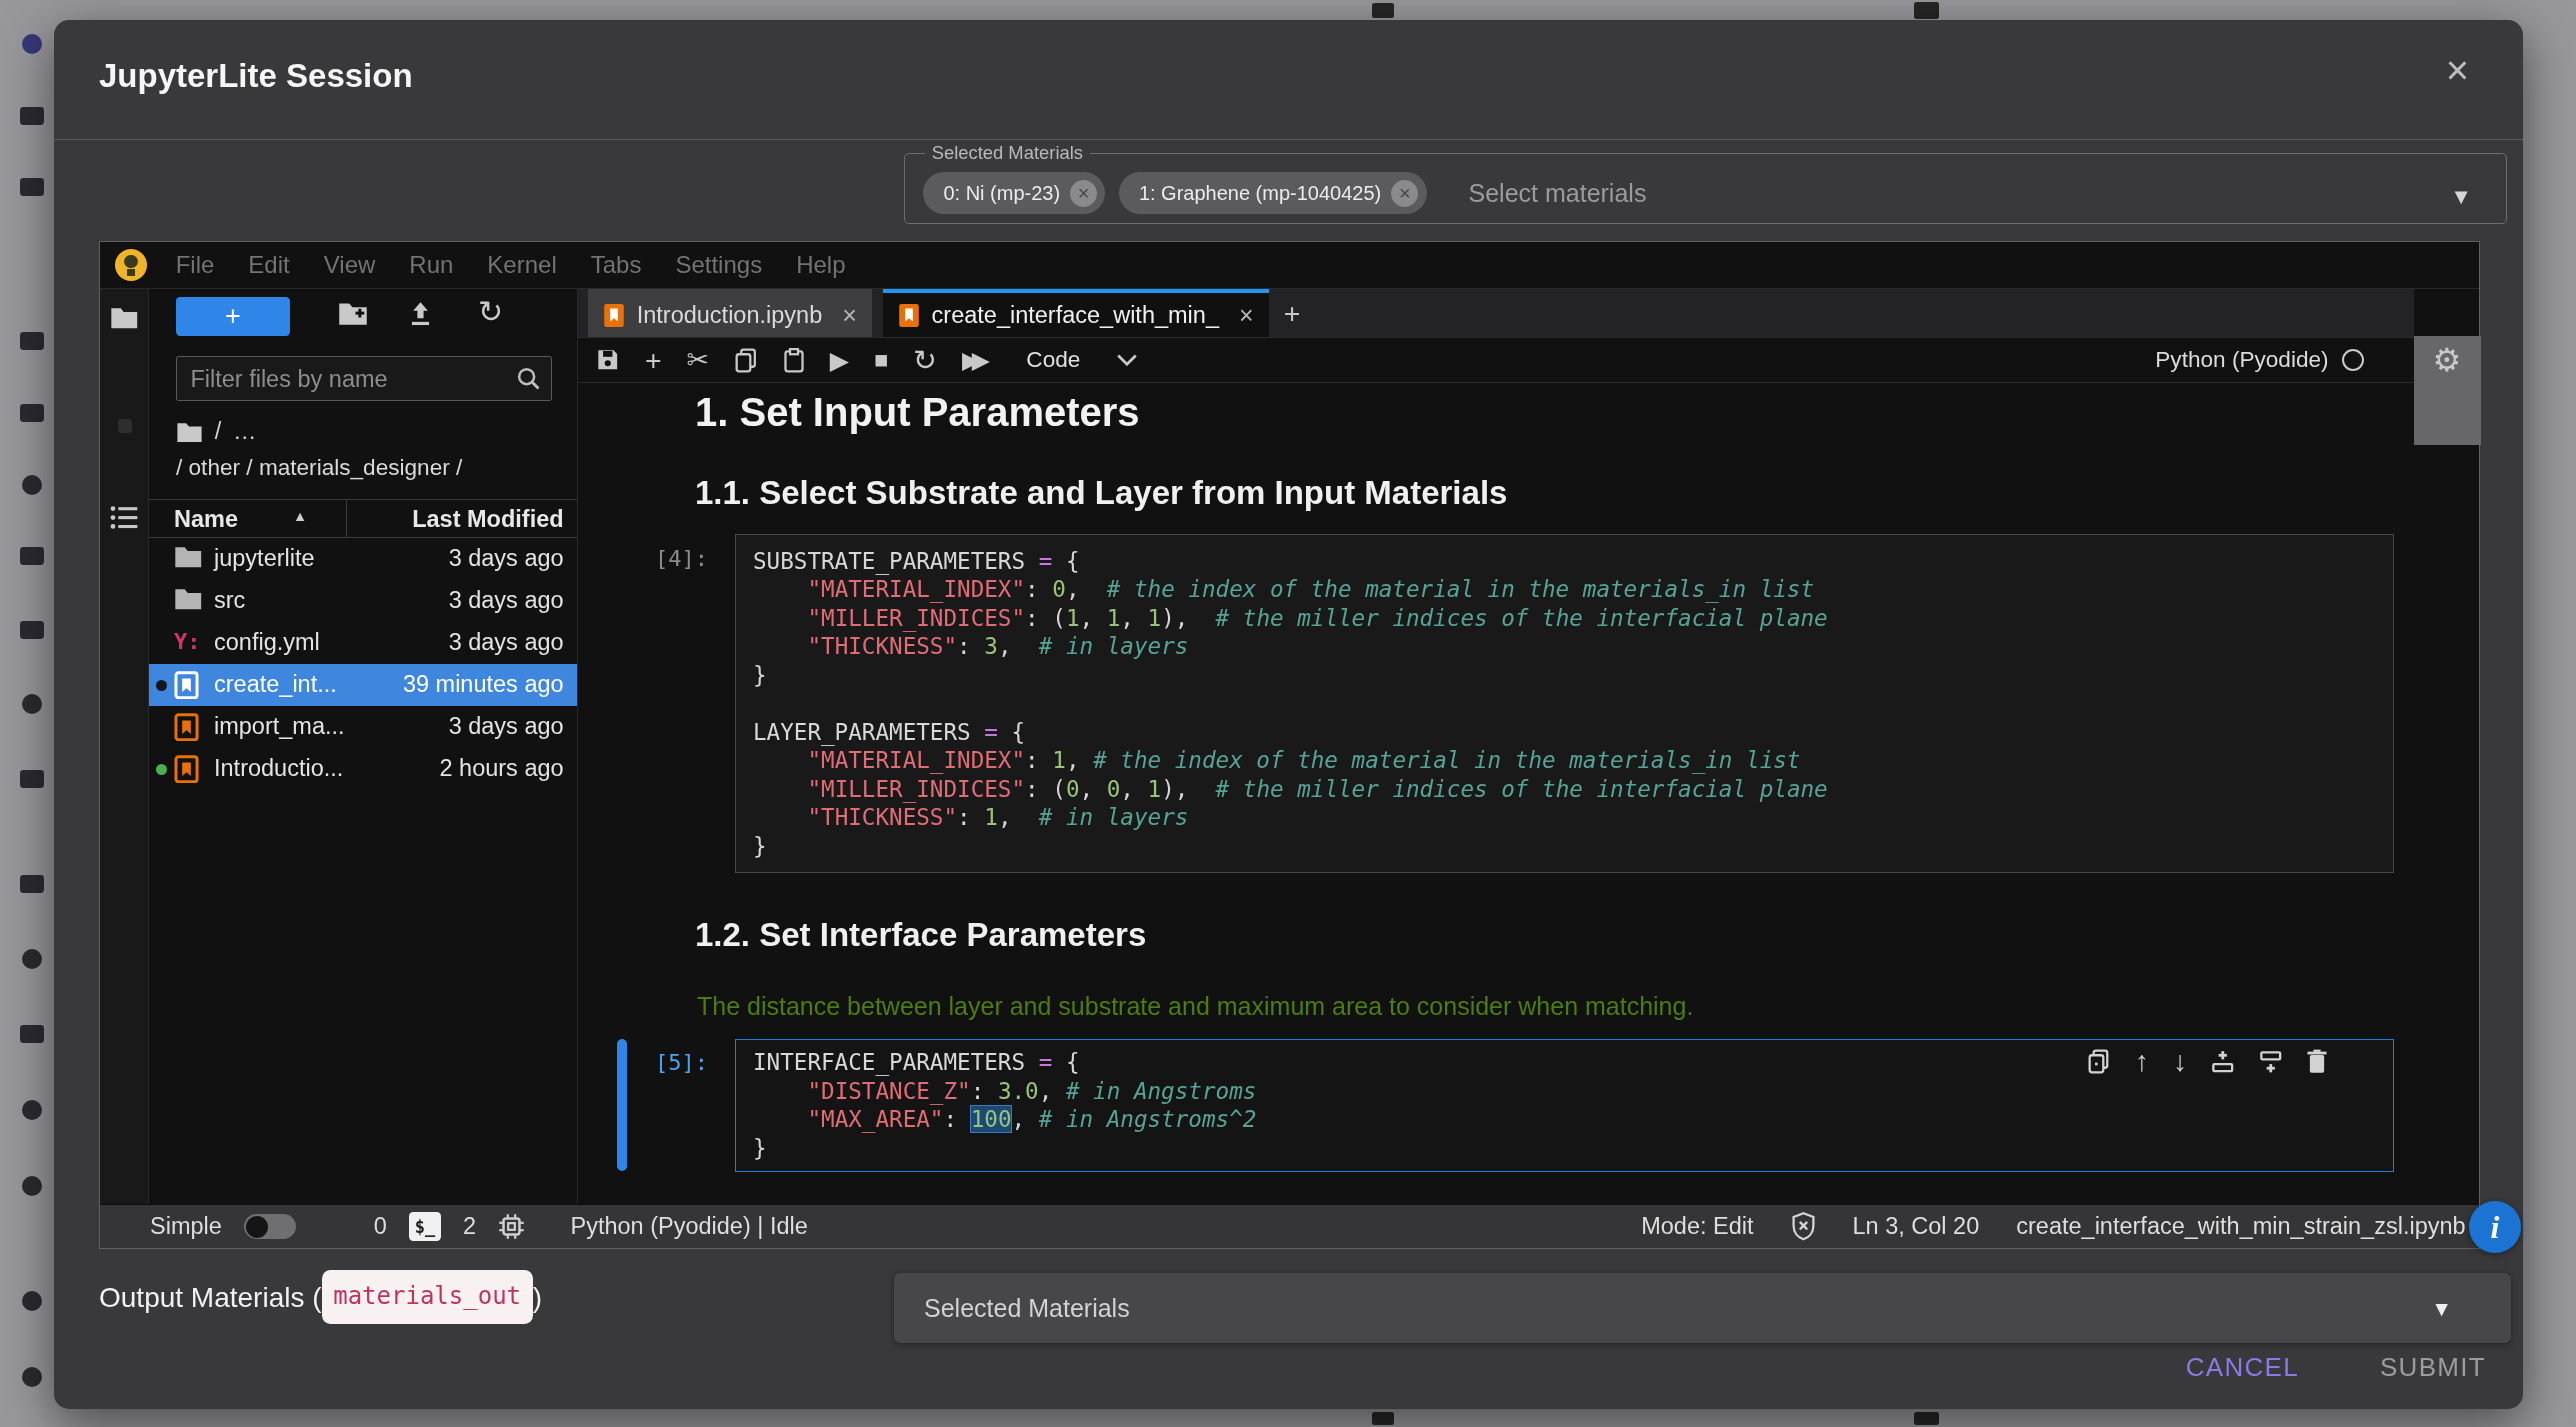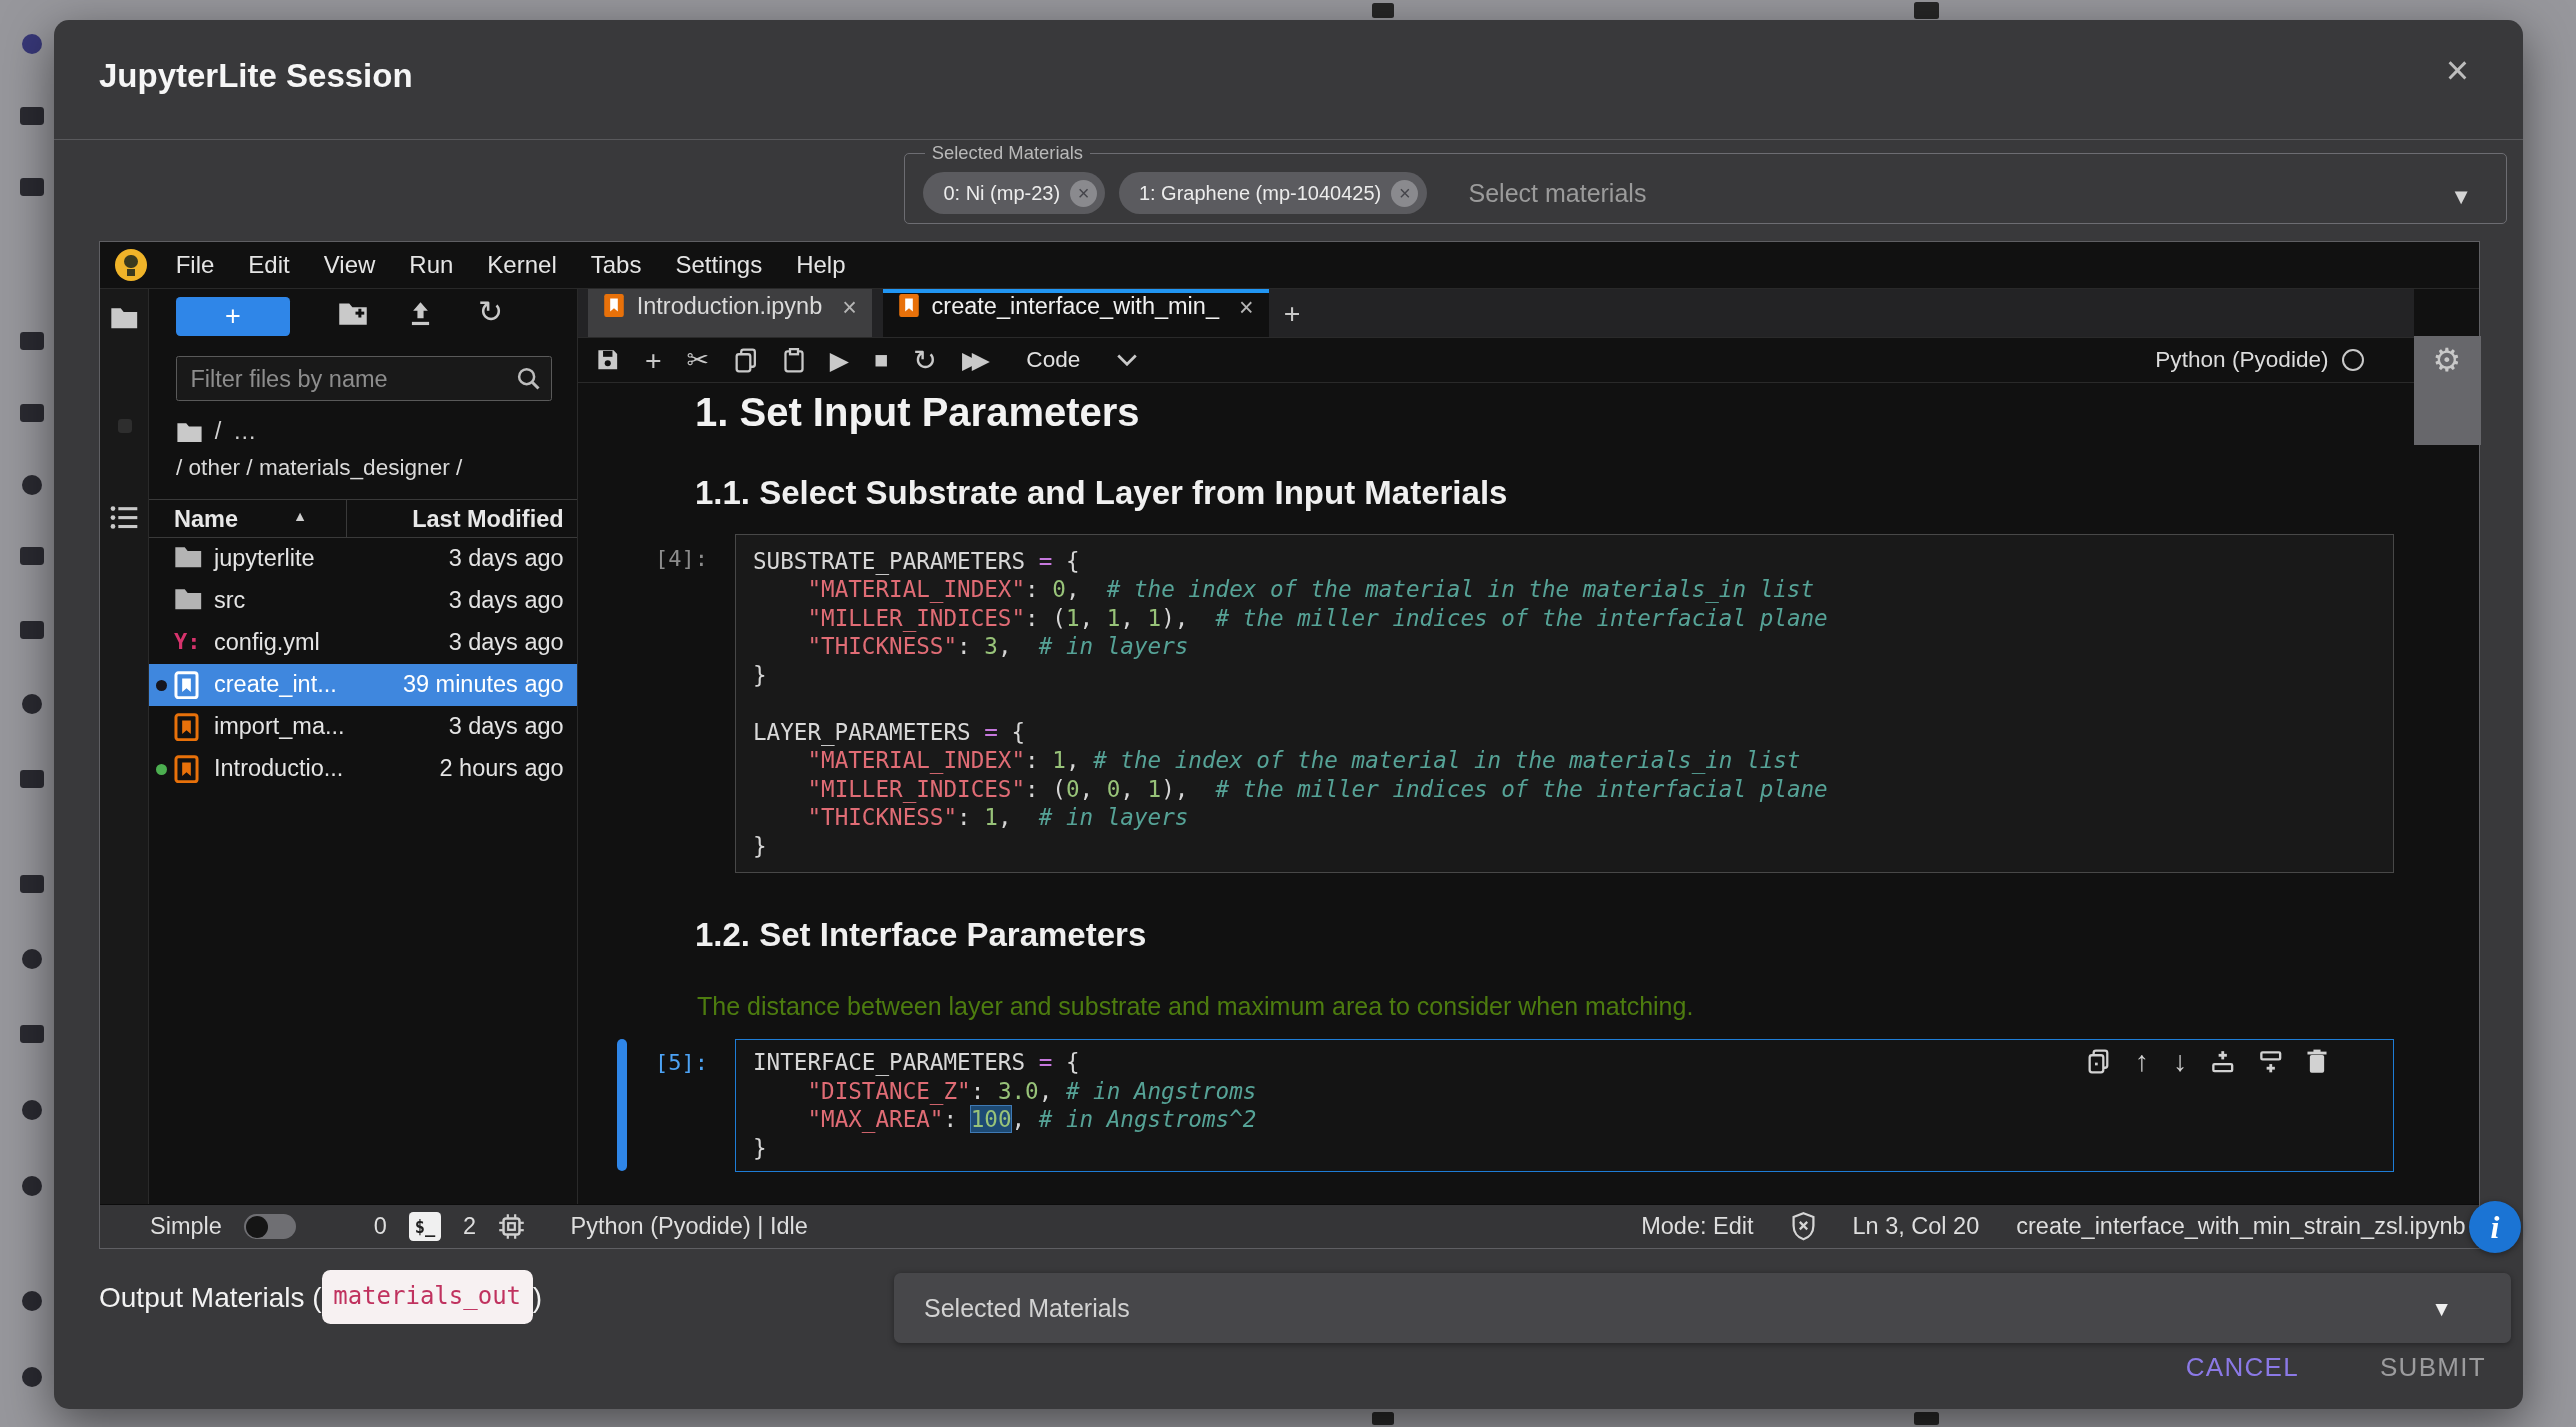--- a/index.html
+++ b/index.html
@@ -39,21 +39,21 @@
   
   .jpanel { position:absolute; left:45px; top:221px; width:2381px; height:1008px;
             background:#111; border:0.8px solid #5f5f63; }
   .menubar { position:absolute; left:0; top:0; width:100%; height:47px; background:#111;
              border-bottom:0.8px solid #292929; display:flex; align-items:center; }
   .jlogo { width:32px; height:32px; border-radius:50%; background:#f0b429; margin:0 11.7px 0 15px;
            position:relative; }
   .jlogo::after { content:""; position:absolute; left:9.2px; top:5.9px; width:13.4px; height:13.4px;
                   border-radius:50%; background:#3a3a1e; }
   .jlogo::before { content:""; position:absolute; left:11.7px; top:20px; width:8.4px; height:6.7px; background:#3a3a1e; }
-  .menu-item { font-size:24px; color:#e5e5e5; padding:0 17px; cursor:pointer;text-align:right; }
+  .menu-item { font-size:24px; color:#737373; padding:0 17px; cursor:pointer;text-align:right; }
 
   .jbody { position:absolute; left:0; top:47px; right:0; bottom:44px; }
   .activitybar { position:absolute; left:0; top:0; width:49px; height:100%; background:#191919; border-right:0.8px solid #2a2a2a; }
   .act-ico { position:absolute; left:10px; }
   .run-circle { width:30px; height:30px; border-radius:50%; background:#e9e9e9; position:relative; }
   .run-circle::after { content:""; position:absolute; left:8.4px; top:8.4px; width:13.4px; height:13.4px; border-radius:3.4px; background:#2e2e2e; }
 
   .fbrowser { position:absolute; left:49px; top:0; width:429px; height:100%; background:#111; border-right:0.8px solid #2a2a2a; }
   .fb-newbtn { position:absolute; left:27px; top:8.4px; width:114px; height:39px; background:#2f86e8; border-radius:4.2px;
                color:#fff; font-size:27px; display:flex; align-items:center; justify-content:center; cursor:pointer; }
@@ -78,21 +78,21 @@
   .frow.selected { background:#3f87de; color:#fff; }
   .frow .dot { position:absolute; left:6.7px; top:16px; width:11px; height:11px; border-radius:50%; }
   .frow .fico { position:absolute; left:25px; top:6.7px; }
   .frow .fname { position:absolute; left:65px; top:6.7px; }
   .frow .fmod { position:absolute; right:13.4px; top:6.7px; }
   .yaml-ico { font-family:"DejaVu Sans Mono",monospace; font-weight:700; font-size:22px; color:#d6336c; }
 
   .dock { position:absolute; left:478px; top:0; right:0; height:100%; }
   .tabbar { position:absolute; left:0; top:0; width:1836px; height:49px; background:#232325; border-bottom:0.8px solid #2a2a2a;
             display:flex; align-items:stretch; }
-  .tab { display:flex; align-items:flex-start; gap:11.7px; padding:0 15px; font-size:23.5px; color:#dadada; cursor:pointer; }
+  .tab { display:flex; align-items:center; gap:11.7px; padding:0 15px; font-size:23.5px; color:#dadada; cursor:pointer; }
   .tab.inactive { background:#3e3e40; margin-left:10px; border-top:4.2px solid #3e3e40; }
   .tab.active { background:#101010; margin-left:11px; border-top:4.2px solid #2196f3; color:#f0f0f0; }
   .tab .tclose { color:#b5b5b5; font-size:25px; margin-left:8.4px; }
   .addtab { font-size:28.5px; color:#c9c9c9; padding:0 15px; align-self:center; cursor:pointer; }
 
   .nbtoolbar { position:absolute; left:0; top:49px; width:1836px; height:45px; background:#111; border-bottom:0.8px solid #2a2a2a;
                display:flex; align-items:center; padding-left:18.4px; }
   .nbt-ico { margin-right:25px; color:#c9c9c9; font-size:23.5px; cursor:pointer; display:flex; align-items:center; }
   .celltype { font-size:22.6px; color:#e0e0e0; margin-left:20px; cursor:pointer; }
   .celltype-chev { margin-left:37px; cursor:pointer; display:flex; }

